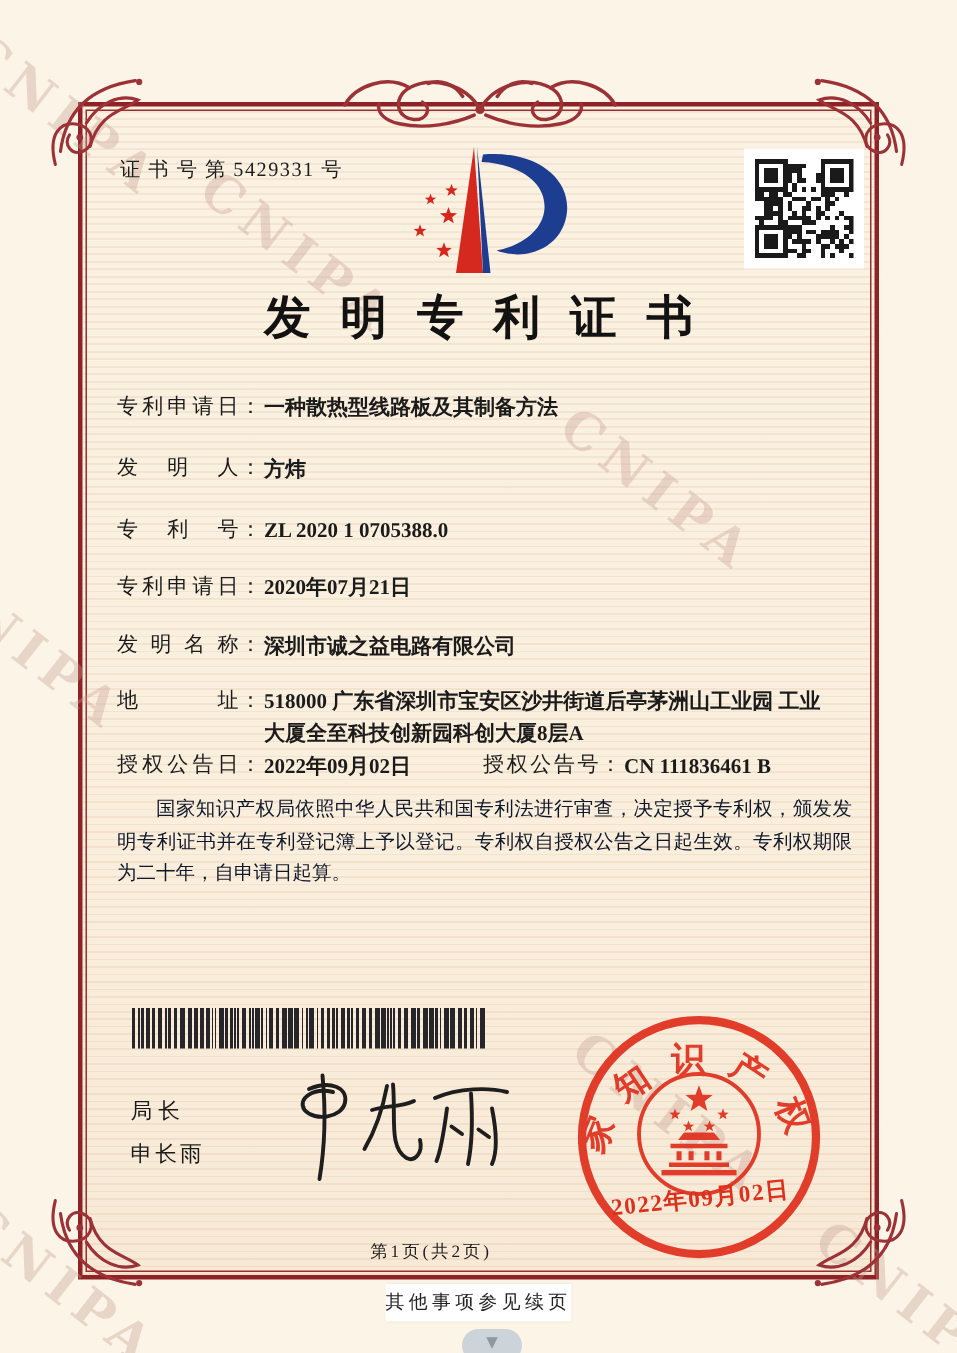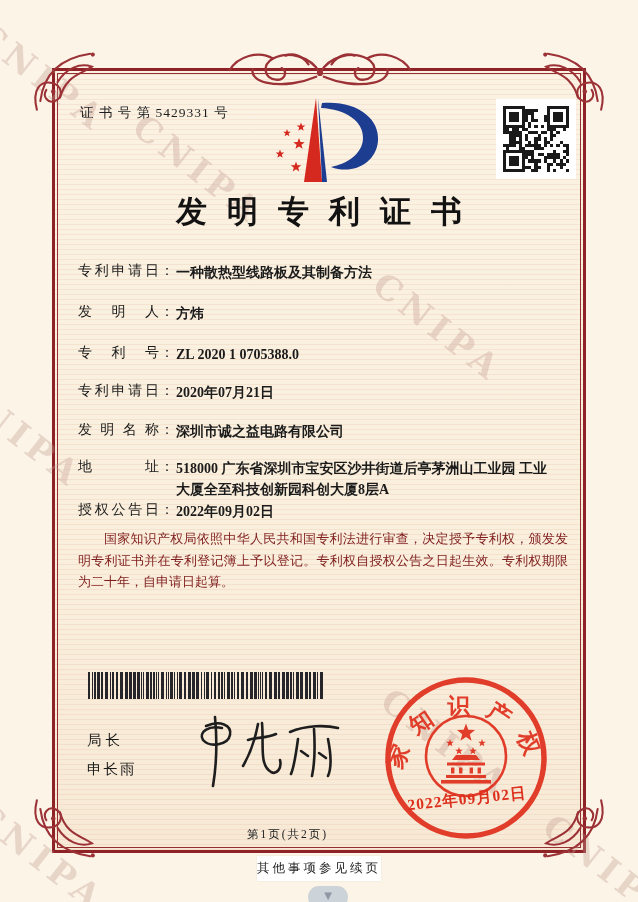--- a/index.html
+++ b/index.html
@@ -53,21 +53,21 @@
   .f-label{display:inline-block;width:82px;text-align:justify;text-align-last:justify;vertical-align:top;letter-spacing:1px;}
   .f-colon{display:inline-block;vertical-align:top;margin:0 2px 0 0;}
   .f-value{display:inline-block;vertical-align:top;max-width:382px;line-height:21px;font-weight:bold;}
   .r1{top:262px;} .r2{top:303px;} .r3{top:344px;} .r4{top:382px;} .r5{top:421px;}
   .r6{top:458px;} .r7{top:501px;}
   .g2{position:absolute;left:244px;top:0;}
   .g2 .f-label{width:78px;}
 
   
   .paras{position:absolute;left:78px;top:528px;width:490px;z-index:4;
-         font-size:13px;line-height:21.5px;color:#7f1d1d;text-align:justify;}
+         font-size:13px;line-height:21.5px;color:#0f172a;text-align:justify;}
   .paras p{margin:0 0 6px 0;text-indent:2em;}
 
   
   .barcode{position:absolute;left:88px;top:672px;width:240px;height:27px;z-index:4;}
   .signer-title{position:absolute;left:87px;top:731px;font-size:14.5px;letter-spacing:4px;color:#1b1b1b;z-index:4;}
   .signer-name{position:absolute;left:87px;top:760px;font-size:14.5px;letter-spacing:2px;color:#1b1b1b;z-index:4;}
   .signature{position:absolute;left:186px;top:710px;width:160px;height:86px;z-index:4;}
 
   
   .seal{position:absolute;left:384px;top:676px;width:164px;height:164px;z-index:6;opacity:.93;}
@@ -354,20 +354,23 @@
     <span class="f-label">专利申请日</span><span class="f-colon">：</span><span class="f-value">2020年07月21日</span>
   </div>
   <div class="frow r5">
     <span class="f-label">发明名称</span><span class="f-colon">：</span><span class="f-value">深圳市诚之益电路有限公司</span>
   </div>
   <div class="frow r6">
     <span class="f-label">地址</span><span class="f-colon">：</span><span class="f-value">518000 广东省深圳市宝安区沙井街道后亭茅洲山工业园 工业大厦全至科技创新园科创大厦8层A</span>
   </div>
   <div class="frow r7">
     <span class="f-label">授权公告日</span><span class="f-colon">：</span><span class="f-value">2022年09月02日</span>
+    <span class="g2">
+      <span class="f-label">授权公告号</span><span class="f-colon">：</span><span class="f-value">CN 111836461 B</span>
+    </span>
   </div>
 
   <div class="paras">
     <p>国家知识产权局依照中华人民共和国专利法进行审查，决定授予专利权，颁发发明专利证书并在专利登记簿上予以登记。专利权自授权公告之日起生效。专利权期限为二十年，自申请日起算。</p>
   </div>
 
   <div class="barcode">
     <svg id="bc-svg" width="240" height="27" viewBox="0 0 240 27" shape-rendering="crispEdges">
         <rect x="0" y="0" width="2" height="27" fill="#25252a"></rect>
         <rect x="4" y="0" width="1" height="27" fill="#25252a"></rect>

